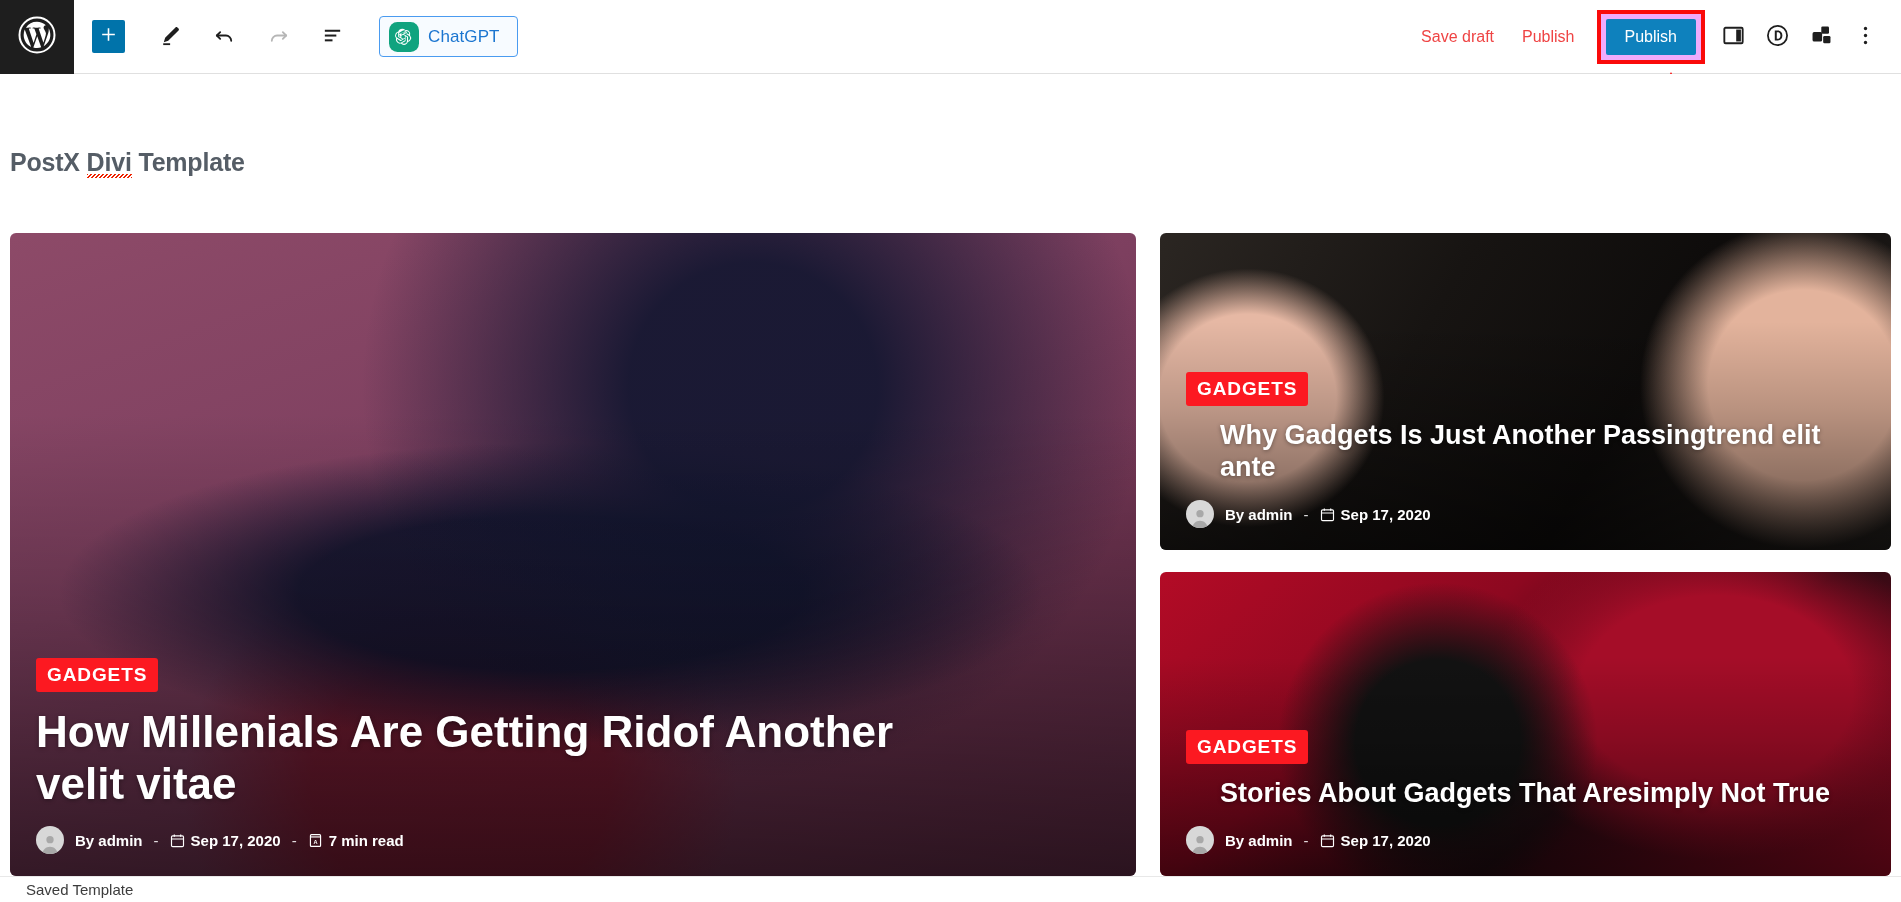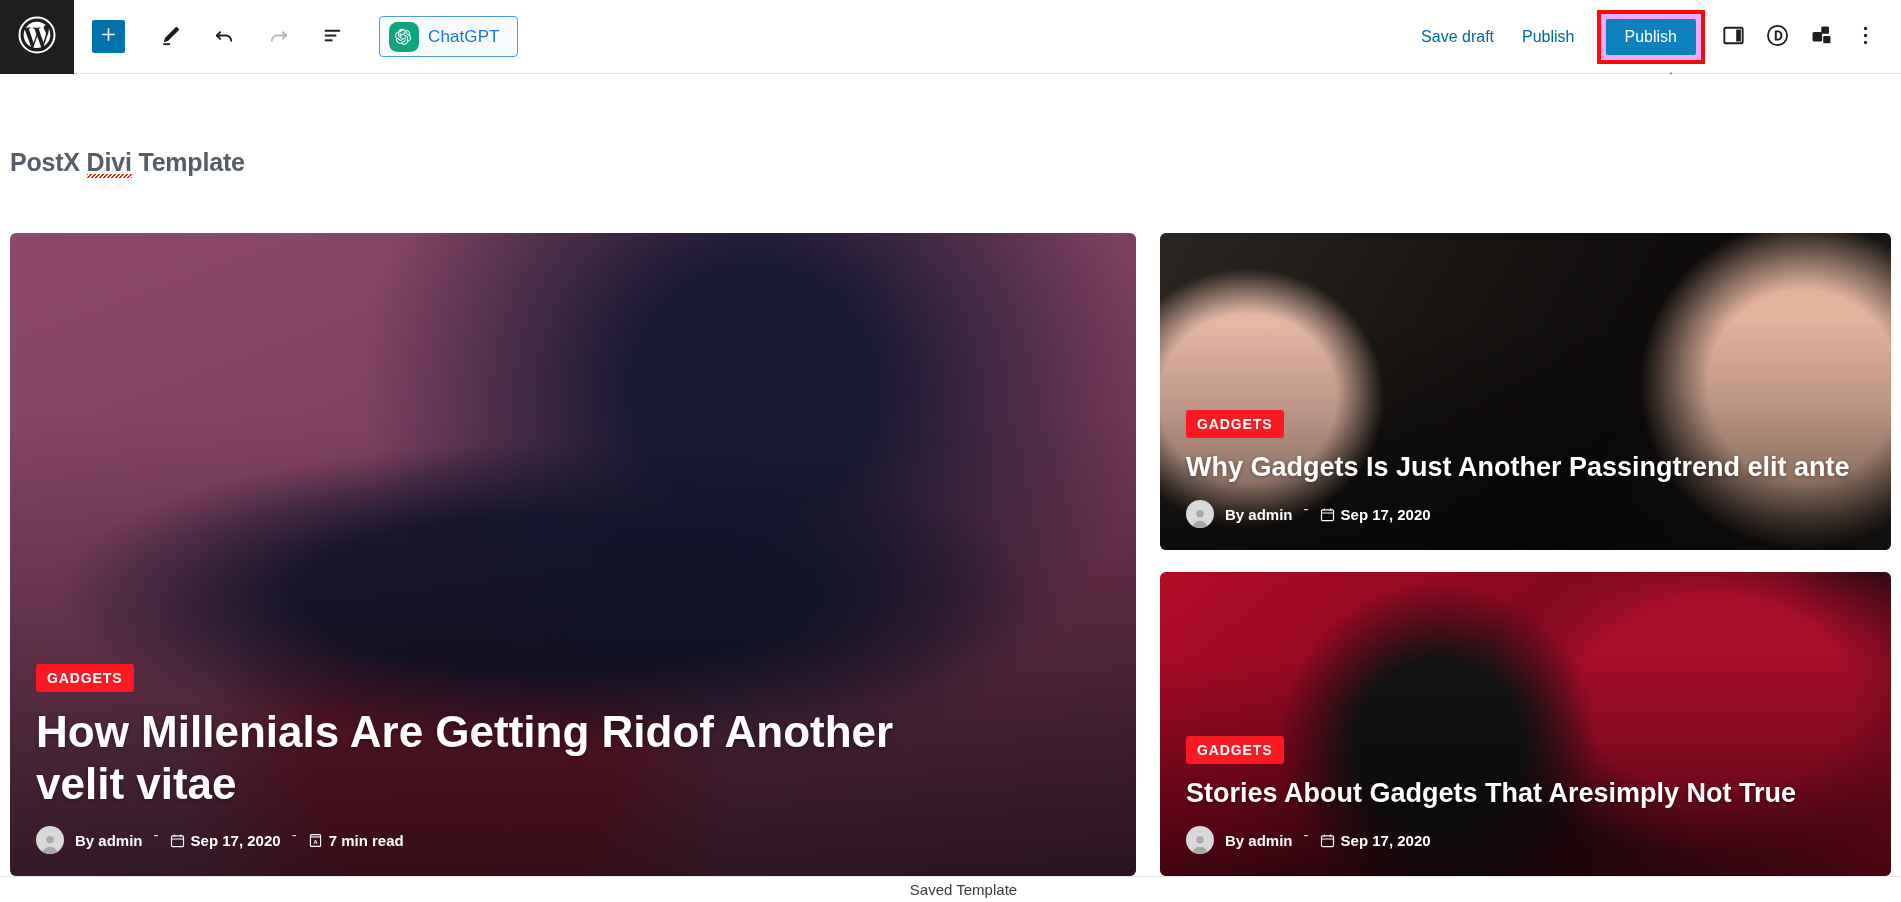--- a/index.html
+++ b/index.html
@@ -55,21 +55,21 @@
     font-size: 17px; color: #1b75d0; font-weight: 400;
     letter-spacing: .1px; white-space: nowrap;
   }
   .plugin-icon { width: 30px; height: 30px; flex: 0 0 30px; }
 
   .bar-right {
     margin-left: auto; display: flex; align-items: center;
     padding-right: 14px; gap: 0;
   }
   .link-btn {
-    font-size: 16px; color: #0369a1; background: none; border: none;
+    font-size: 16px; color: #ef4444; background: none; border: none;
     cursor: pointer; padding: 8px 14px; white-space: nowrap;
     font-family: "Liberation Sans", sans-serif;
   }
   .publish-wrap {
     position: relative;
     margin: 0 6px 0 8px;
     border: 4px solid #fa0a0a;
     padding: 5px;
     background: #f0abfc;
   }
@@ -124,31 +124,31 @@
   .pcard .overlay {
     position: absolute; inset: 0;
     background: linear-gradient(to top, rgba(0,0,0,.55) 0%, rgba(0,0,0,.18) 45%, rgba(0,0,0,0) 72%);
   }
   .pcard .inner {
     position: absolute; left: 0; right: 0; bottom: 0;
     padding: 0 26px 22px 26px; z-index: 3;
   }
   .cat-badge {
     display: inline-block; background: #fc1921; color: #fff;
-    font-size: 14px; font-weight: bold; letter-spacing: .9px;
+    font-size: 19px; font-weight: bold; letter-spacing: .9px;
     padding: 6px 11px; border-radius: 3px; margin-bottom: 14px;
   }
   .pcard h2 {
     color: #ffffff; font-weight: bold; line-height: 1.18;
     margin-bottom: 16px; text-shadow: 0 1px 4px rgba(0,0,0,.38);
   }
   .card-feature h2 { font-size: 44px; max-width: 860px; }
-  .card-side h2 { font-size: 27px; }
-
-  .meta { display: flex; color: #fff; font-size: 15px; font-weight: bold; }
+  .card-side h2 { font-size: 27px; margin-left: 34px; }
+
+  .meta { display: flex; align-items: center; color: #fff; font-size: 15px; font-weight: bold; }
   .meta .avatar {
     width: 28px; height: 28px; border-radius: 50%;
     background: #d8d8d8; margin-right: 11px; flex: 0 0 28px;
     display:flex; align-items:flex-end; justify-content:center; overflow:hidden;
   }
   .meta .avatar svg { width: 22px; height: 22px; }
   .meta .seg { display: flex; align-items: center; white-space: nowrap; }
   .meta .dash { margin: 0 11px; opacity: .85; font-weight: 400; }
   .meta .mi { width: 15px; height: 15px; margin-right: 6px; flex: 0 0 15px; }
 
@@ -170,21 +170,21 @@
     background:
       radial-gradient(circle at 38% 56%, #121212 0 17%, rgba(18,18,18,0) 33%),
       radial-gradient(ellipse 36% 62% at 76% 40%, #a50d28 0 52%, rgba(165,13,40,0) 88%),
       linear-gradient(140deg, #b30b26 0%, #8d0820 34%, #2a0a12 62%, #9e0a24 100%);
   }
 
   
   .statusbar {
     position: absolute; left: 0; bottom: 0; width: 1901px; height: 26px;
     background: #ffffff; border-top: 1px solid #e8e8e8;
-    display: flex; align-items: center; padding-left: 26px; justify-content: center;
+    display: flex; align-items: center; padding-left: 26px;
   }
   .statusbar span { font-size: 15px; color: #3c3c3c; }
 </style>
 </head>
 <body>
 
 <div class="editor-bar">
 
   <div class="wp-logo-box">
     <span>

